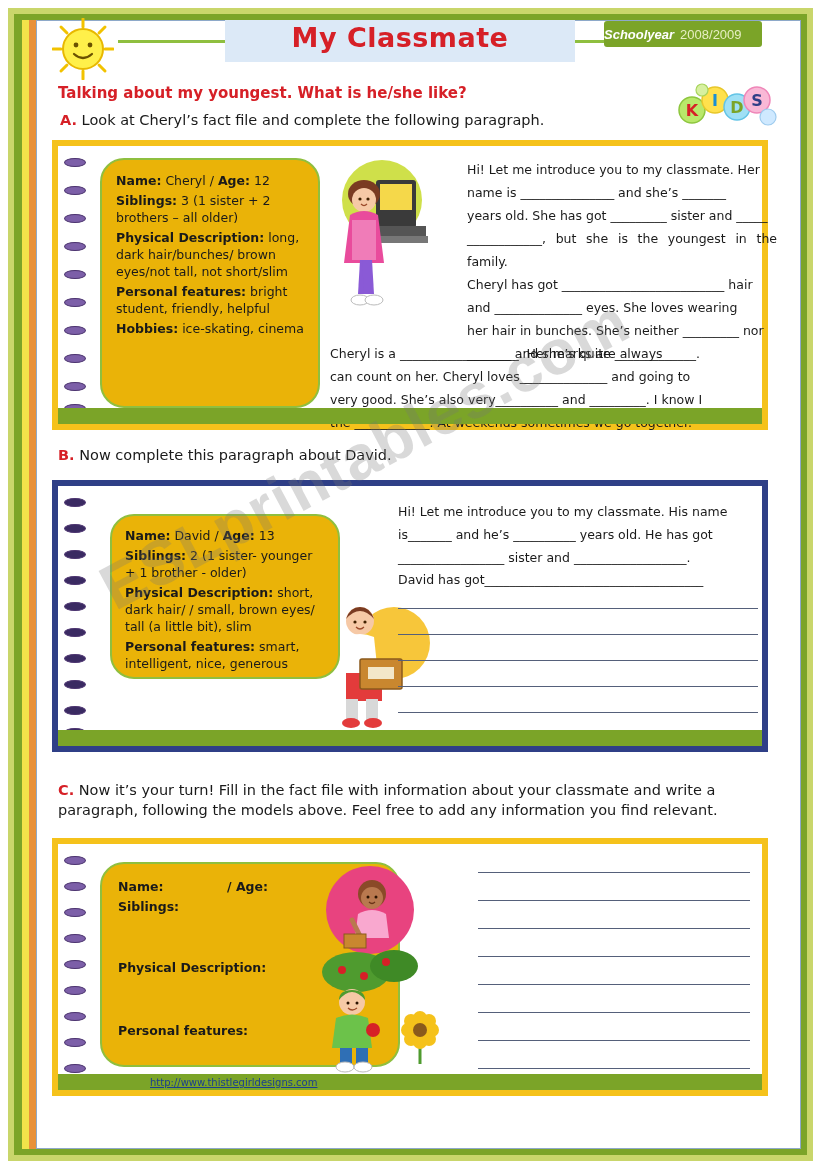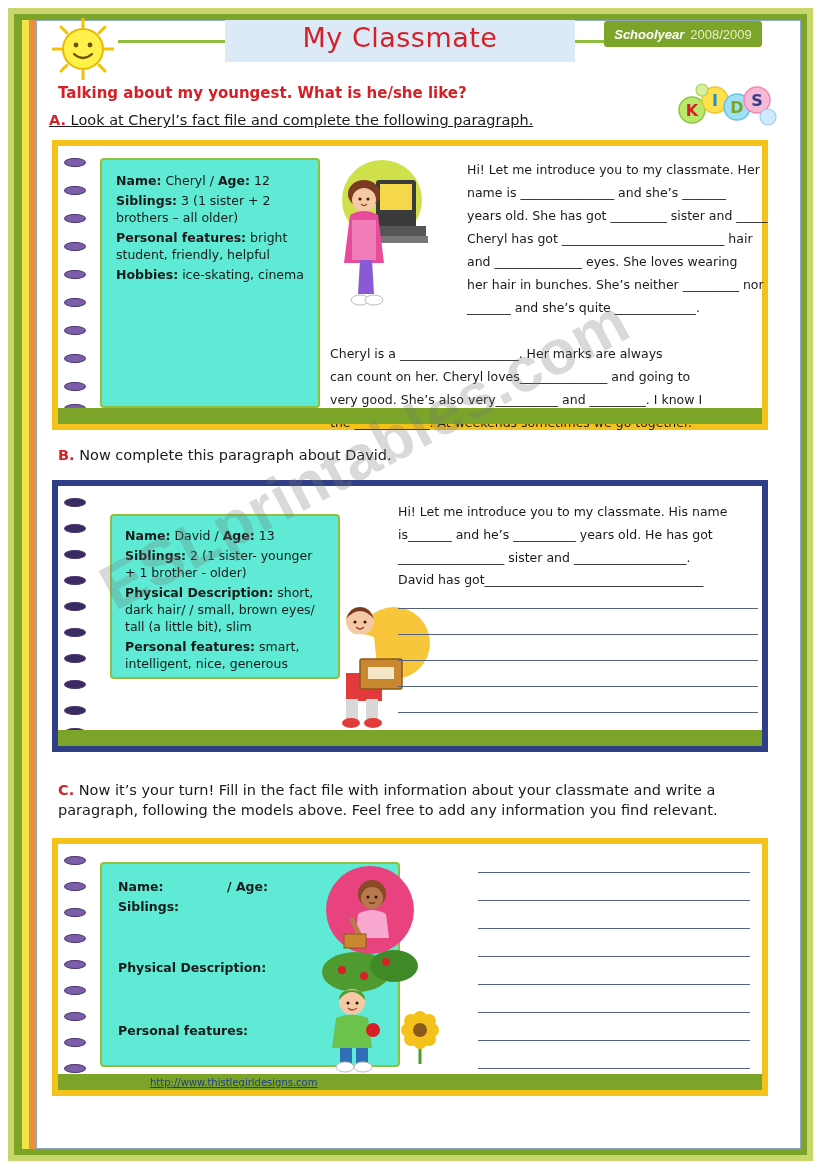--- a/index.html
+++ b/index.html
@@ -46,42 +46,42 @@
     background:#dce9f7;
   }
   .title-rule-l {
     position:absolute; left:118px; top:40px; width:108px; height:3px; background:#8fbf3f;
   }
   .title-rule-r {
     position:absolute; left:575px; top:40px; width:30px; height:3px; background:#8fbf3f;
   }
   .title-text {
     position:absolute; left:225px; top:22px; width:350px;
-    text-align:center; font-size:27px; font-weight:normal; color:#d62027;
+    text-align:center; font-size:27px; font-weight:bold; color:#d62027;
     font-family:"DejaVu Sans", sans-serif; letter-spacing:0.5px;
   }
   .schoolyear-box {
     position:absolute; left:604px; top:21px; width:158px; height:26px;
     background:#7ba428; border-radius:3px;
-    display:flex; align-items:center; justify-content:center; gap:6px;
+    display:flex; align-items:center; gap:6px;
   }
   .schoolyear-label { color:#ffffff; font-size:13px; font-weight:bold; font-style:italic;}
   .schoolyear-value { color:#e7eec3; font-size:13px; }
 
   .topic {
     position:absolute; left:58px; top:84px;
     font-size:15px; font-weight:bold; color:#d62027;
     font-family:"DejaVu Sans", sans-serif;
   }
   .kids-logo { position:absolute; left:672px; top:72px; width:106px; height:64px;}
 
   
   .instr { position:absolute; font-size:14.5px; color:#1a1a1a; font-family:"DejaVu Sans", sans-serif;}
   .instr .ltr { color:#d62027; font-weight:bold; }
-  #instr-a { left:49px; top:112px; width:700px;text-decoration:underline; }
+  #instr-a { left:60px; top:112px; width:700px; }
   #instr-b { left:58px; top:447px; width:700px; }
   #instr-c { left:58px; top:780px; width:722px; line-height:20px;}
 
   
   .block { position:absolute; }
   .block-frame-yellow { background:#f5c21b; padding:6px; }
   .block-frame-blue { background:#2f3f87; padding:6px; }
   .block-inner { background:#ffffff; position:relative; height:100%; }
   .grass {
     position:absolute; left:0; bottom:0; width:100%; height:16px;
@@ -92,21 +92,21 @@
   }
   .ring {
     position:absolute; left:0; width:22px; height:9px; border-radius:50%;
     background:#7c5fa8; border:1px solid #4c3470;
   }
   .ring.dark { background:#3a2a62; }
 
   
   .factfile {
     position:absolute;
-    background:#5eead4; border:2px solid #8fbf3f; border-radius:4px;
+    background:#eab308; border:2px solid #8fbf3f; border-radius:24px;
   }
   .factfile p { margin:0 0 3px 0; font-size:12.5px; color:#1a1a1a; line-height:17px;
     font-family:"DejaVu Sans", sans-serif;}
   .factfile b { font-weight:bold; }
 
   
   .para { position:absolute; font-size:12.5px; color:#1a1a1a; line-height:23px;
     font-family:"DejaVu Sans", sans-serif; text-align:justify;}
   .rule-line { position:absolute; border-bottom:1px solid #55607a; }
 
@@ -203,20 +203,24 @@
       <div class="factfile" style="left:42px; top:12px; width:220px; height:250px; padding:12px 14px;">
         <p>
           <b>Name:</b>
           <span>Cheryl</span> /
           <b>Age:</b>
           <span>12</span>
         </p>
         <p>
           <b>Siblings:</b>
           <span>3 (1 sister + 2 brothers – all older)</span>
+        </p>
+        <p>
+          <b>Physical Description:</b>
+          <span>long, dark hair/bunches/ brown eyes/not tall, not short/slim</span>
         </p>
         <p>
           <b>Personal features:</b>
           <span>bright student, friendly, helpful</span>
         </p>
         <p>
           <b>Hobbies:</b>
           <span>ice-skating, cinema</span>
         </p>
       </div>
@@ -240,20 +244,21 @@
           <path d="M42 100 l2 34 h-10 l-2 -34Z" fill="#8a5ad6"></path>
           <ellipse cx="30" cy="140" rx="9" ry="5" fill="#ffffff" stroke="#bbb"></ellipse>
           <ellipse cx="44" cy="140" rx="9" ry="5" fill="#ffffff" stroke="#bbb"></ellipse>
         </svg>
       </div>
 
       <div class="para" style="left:390px; top:12px; width:310px;margin-left:19px;">
         <div>Hi!  Let  me  introduce  you  to  my  classmate.  Her</div>
         <div>name  is  _______________  and  she’s  _______</div>
         <div>years old. She has got _________ sister and _____</div>
+        <div>____________, but she is the youngest in the family.</div>
         <div>Cheryl has got __________________________ hair</div>
         <div>and  ______________  eyes.  She  loves  wearing</div>
         <div>her hair in bunches. She’s neither _________ nor</div>
         <div>_______ and she’s quite _____________.</div>
       </div>
       <div class="para" style="left:272px; top:196px; width:428px;">
         <div>Cheryl is a ___________________. Her marks are always</div>
         <div>can count on her. Cheryl loves______________ and going to</div>
         <div>very good. She’s also very__________ and _________. I know I</div>
         <div>the ____________. At weekends sometimes we go together.</div>

